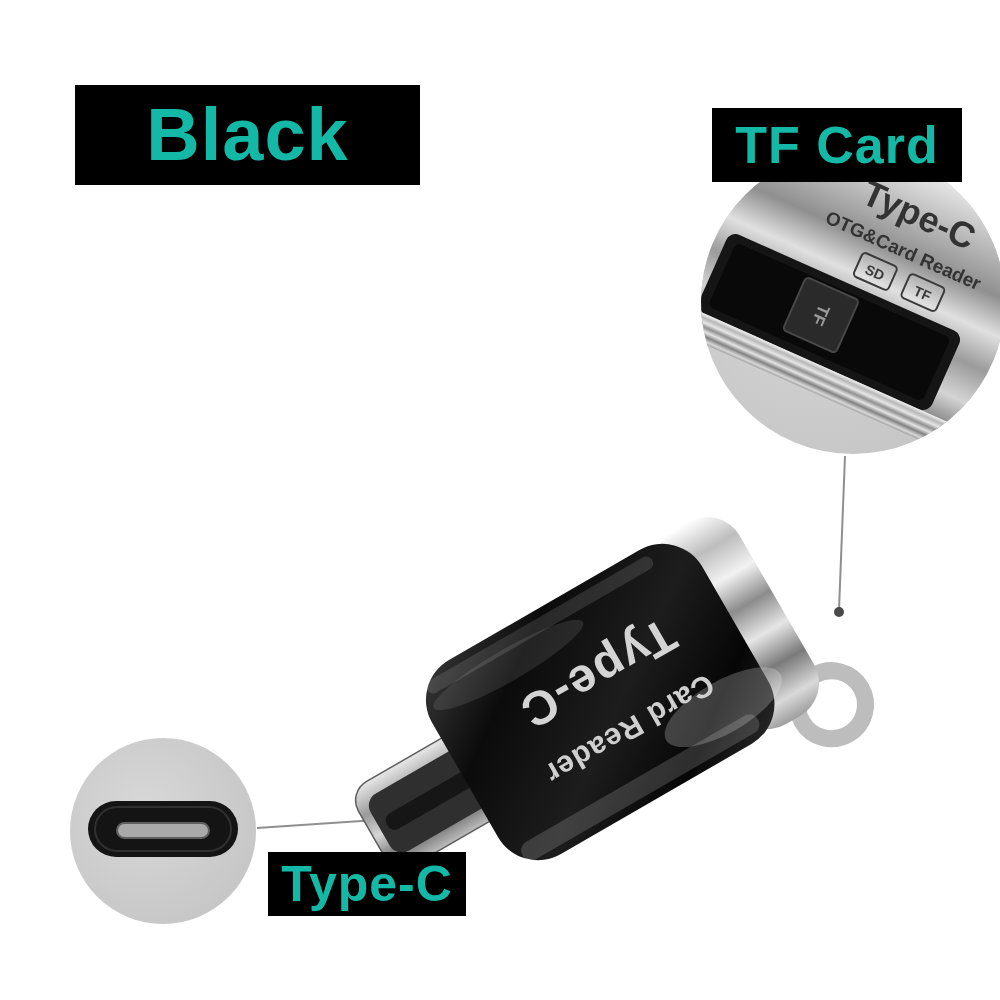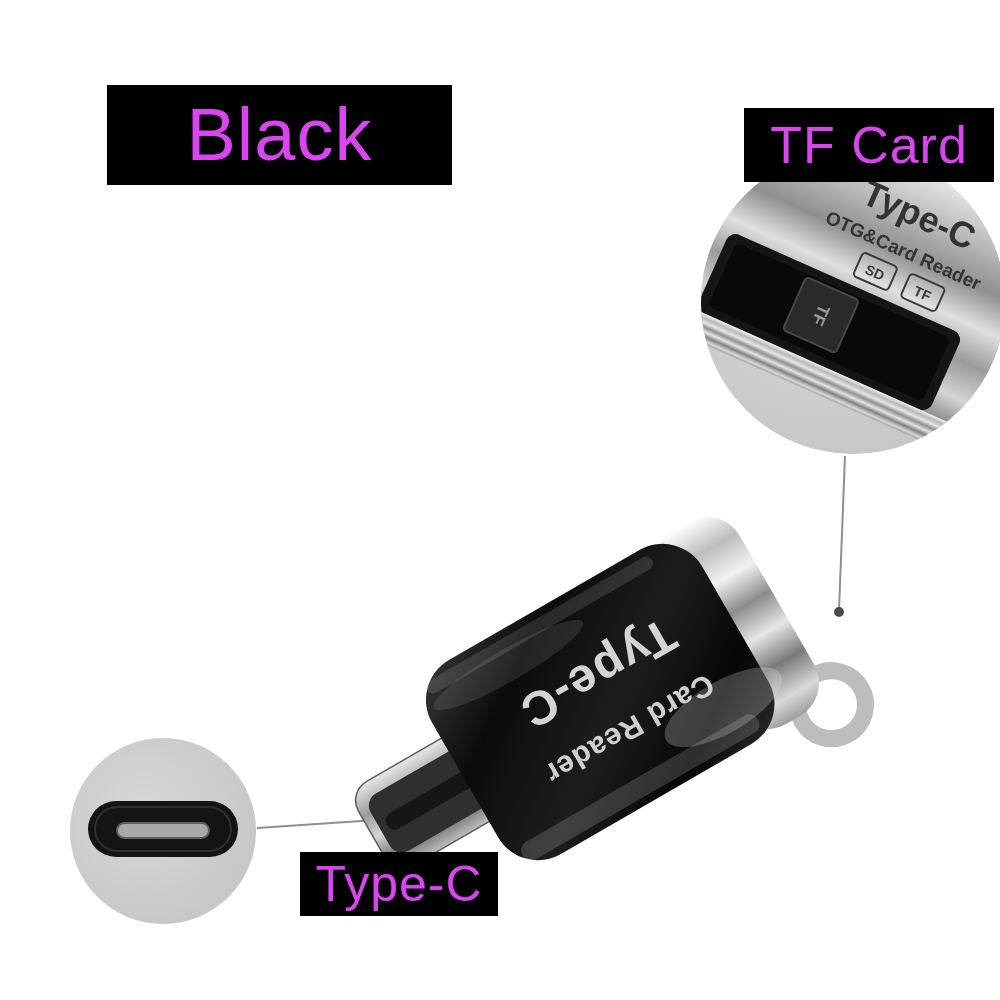--- a/index.html
+++ b/index.html
@@ -16,29 +16,28 @@
     overflow: hidden;
   }
   .artwork {
     position: absolute;
     left: 0;
     top: 0;
   }
   .callout {
     position: absolute;
     background: #000000;
-    color: #d946ef;
-    font-weight: normal;
+    color: #14b8a6;
+    font-weight: bold;
     display: flex;
     align-items: center;
     justify-content: center;
     letter-spacing: 1px;
     line-height: 1;
     white-space: nowrap;
-    margin-left: 32px;
   }
   .callout-black {
     left: 75px;  top: 85px;
     width: 345px; height: 100px;
     font-size: 74px;
   }
   .callout-tfcard {
     left: 712px; top: 108px;
     width: 250px; height: 74px;
     font-size: 52px;

